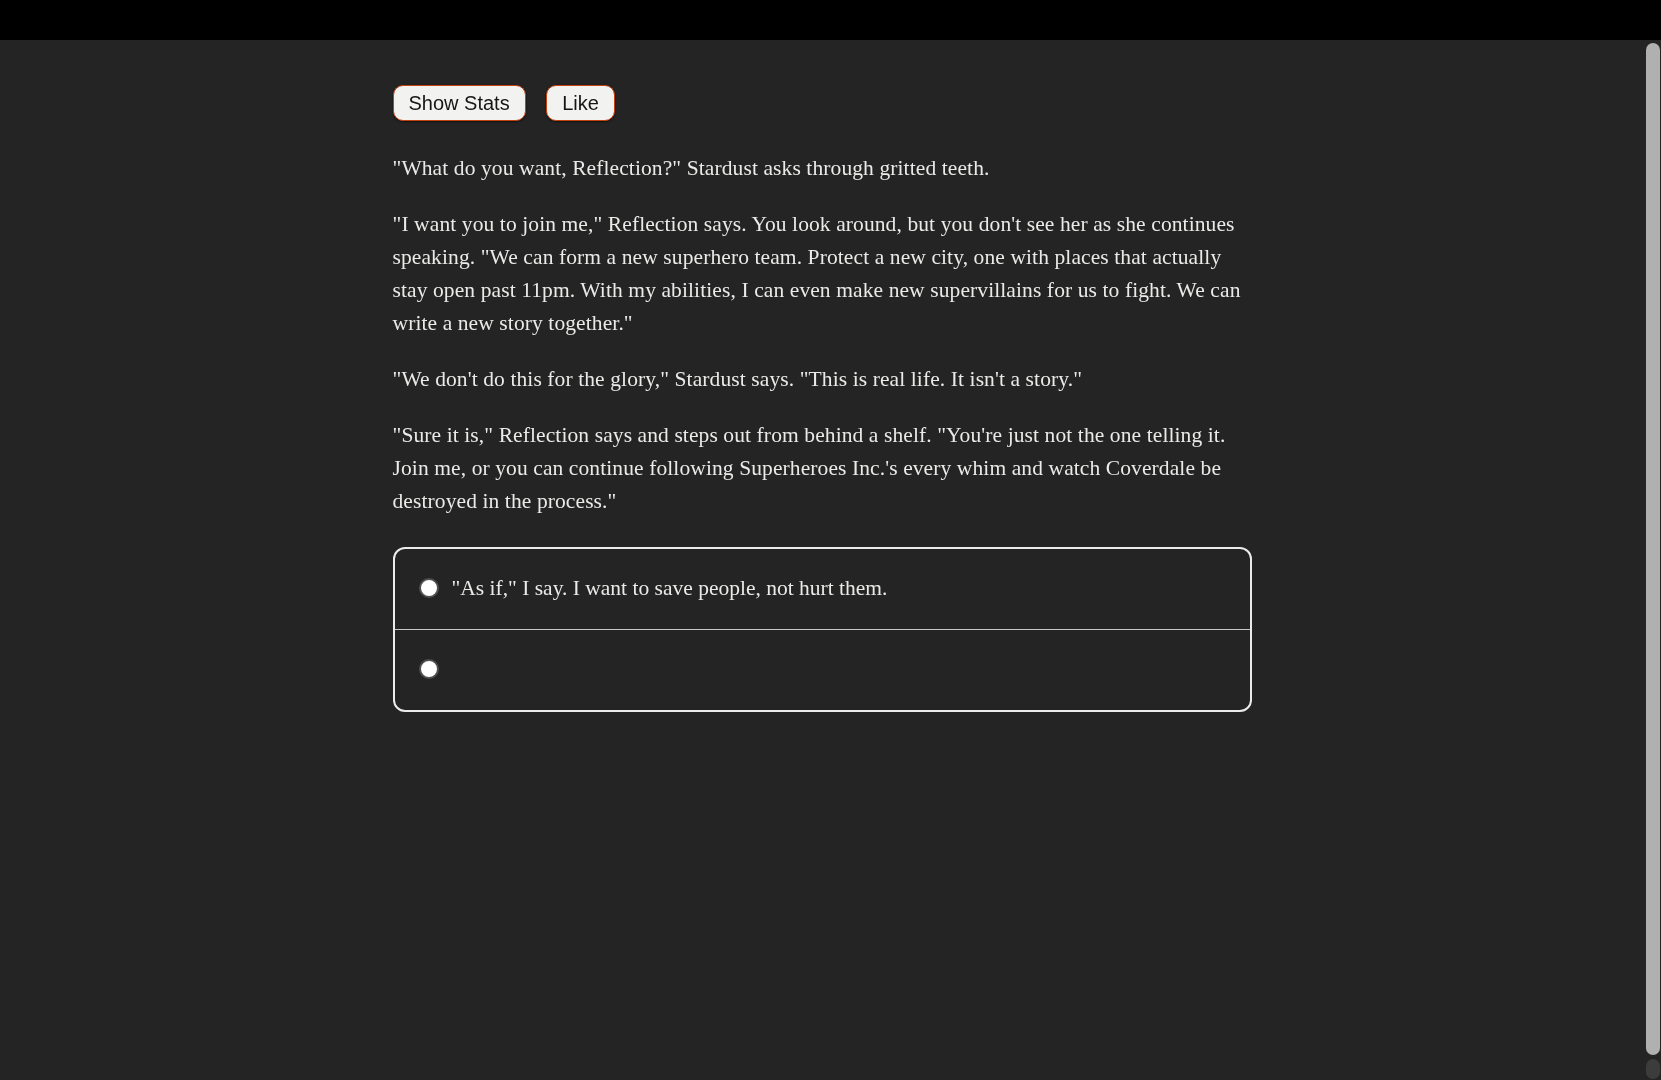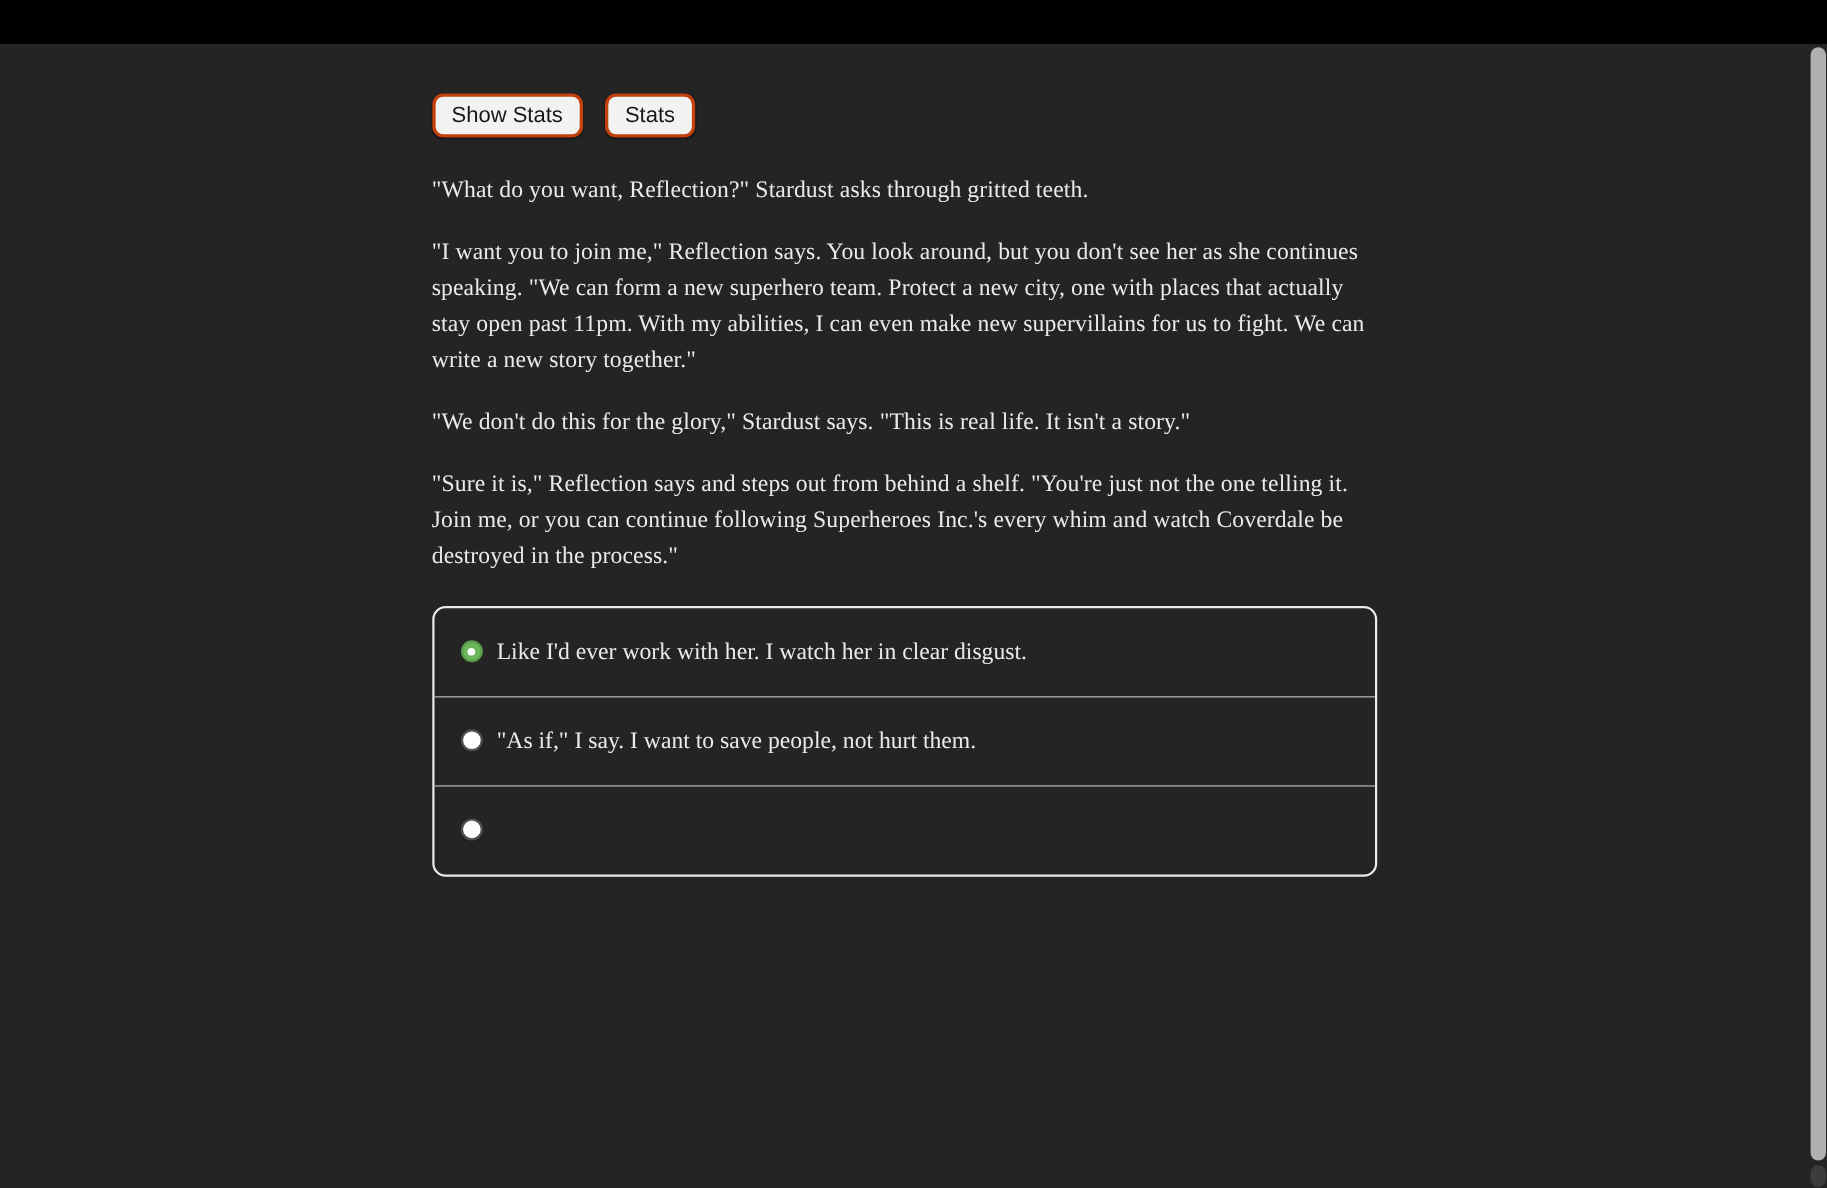--- a/index.html
+++ b/index.html
@@ -26,21 +26,21 @@
   }
   .toolbar { margin-bottom: 31px; }
   .tool-btn {
     display: inline-block;
     background: #f2f2f1;
     color: #161616;
     font-family: "Liberation Sans", sans-serif;
     font-size: 20px;
     line-height: 24px;
     padding: 5px 15px;
-    border: 3px solid #c2410c;
+    border: 1px solid #c2410c;
     border-radius: 10px;
     margin-right: 16px;
     cursor: pointer;
     box-shadow: 0 1px 2px rgba(0,0,0,0.55);
   }
   p.story {
     font-family: "Liberation Serif", serif;
     font-size: 21.5px;
     line-height: 33px;
     color: #eaeae8;
@@ -133,32 +133,29 @@
 </head>
 <body>
 
 <div class="top-bar"></div>
 
 <div class="main-area">
   <div class="content">
 
     <div class="toolbar">
       <span class="tool-btn">Show Stats</span>
-      <span class="tool-btn">Stats</span>
+      <span class="tool-btn">Like</span>
     </div>
 
     <p class="story">"What do you want, Reflection?" Stardust asks through gritted teeth.</p>
     <p class="story">"I want you to join me," Reflection says. You look around, but you don't see her as she continues speaking. "We can form a new superhero team. Protect a new city, one with places that actually stay open past 11pm. With my abilities, I can even make new supervillains for us to fight. We can write a new story together."</p>
     <p class="story">"We don't do this for the glory," Stardust says. "This is real life. It isn't a story."</p>
     <p class="story">"Sure it is," Reflection says and steps out from behind a shelf. "You're just not the one telling it. Join me, or you can continue following Superheroes Inc.'s every whim and watch Coverdale be destroyed in the process."</p>
 
     <div class="choice-box">
-      <label class="option selected">
-        <span class="radio"></span><span>Like I'd ever work with her. I watch her in clear disgust.</span>
-      </label>
       <label class="option">
         <span class="radio"></span><span>"As if," I say. I want to save people, not hurt them.</span>
       </label>
       <label class="option">
         <span class="radio"></span>
       </label>
     </div>
 
 
   </div>

